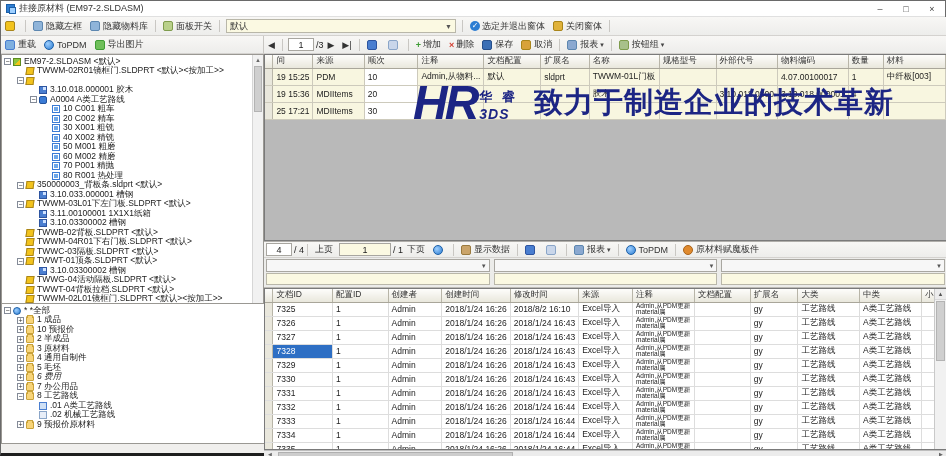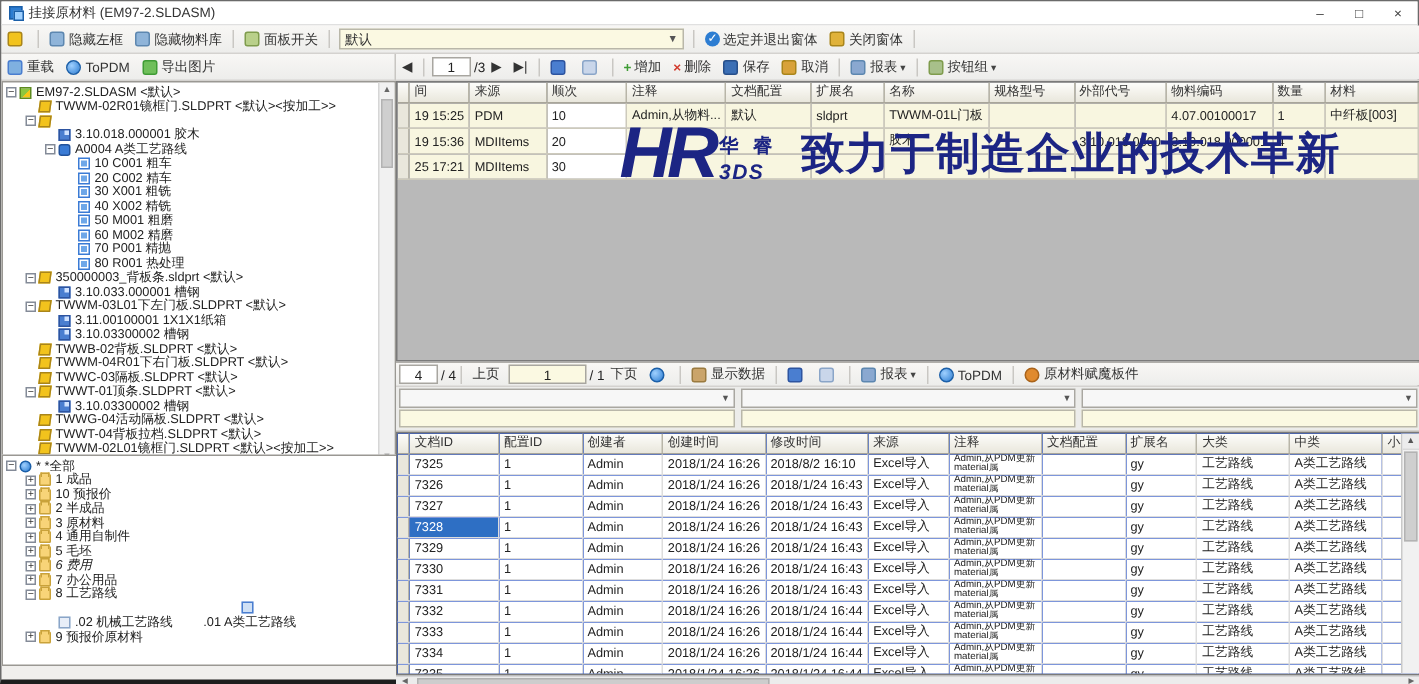--- a/index.html
+++ b/index.html
@@ -53,21 +53,21 @@
   .i-chart2{background:#e8eef8;border:1px solid #8aa5c8;}
   .sel .tlabel{background:#3b78d6;color:#fff;padding:0 2px;}
   .vscroll{position:absolute;right:0;top:0;bottom:0;width:11px;background:#f1f1f1;border-left:1px solid #d6d6d6;}
   .vscroll .arr{height:10px;text-align:center;font-size:6px;color:#666;line-height:10px;}
   .vscroll .thumb{position:absolute;left:1px;right:1px;top:11px;height:46px;background:#cfcfcf;border:1px solid #b3b3b3;}
   .vscroll .arr.dn{position:absolute;bottom:0;left:0;right:0;}
 
   
   .grid-area{position:absolute;background:#b9b9b9;border:1px solid #7a7a7a;overflow:hidden;}
   .top-grid-area{left:263px;top:53px;width:683px;height:187px;}
-  .bottom-grid-area{left:263px;top:287px;width:683px;height:162px;background:#1d4ed8;}
+  .bottom-grid-area{left:263px;top:287px;width:683px;height:162px;background:#14b8a6;}
   table{border-collapse:collapse;table-layout:fixed;font-size:8.5px;}
   th{height:13px;font-weight:normal;text-align:left;padding:0 3px;background:linear-gradient(#fdfdfb,#e9e7dc);border-right:1px solid #b8b5a8;border-bottom:1px solid #a9a69a;white-space:nowrap;overflow:hidden;color:#333;}
   td{padding:0 3px;white-space:nowrap;overflow:hidden;border-right:1px solid #cdcabc;border-bottom:1px solid #cdcabc;}
   .tg td{height:17px;background:#f8f6e0;}
   .tg td.white{background:#ffffff;}
   .tg td.rowsel,.bg td.rowsel{background:#e9e7dc;border-right:1px solid #b8b5a8;padding:0;}
   .bg td{height:14px;background:#ffffff;border-right:1px solid #dddddd;border-bottom:1px solid #dddddd;color:#222;}
   .bg td.cellsel{background:#2e6fc4;color:#fff;}
   .note{font-size:6.5px;line-height:6.5px;color:#333;}
   .note div{height:6.5px;overflow:hidden;}
@@ -395,21 +395,21 @@
         <div class="tree-row" style="padding-left: 13px;">
           <span class="xb">+</span>
           <span class="ti i-folder"></span>
           <span class="tlabel">7 办公用品</span>
         </div>
         <div class="tree-row" style="padding-left: 13px;">
           <span class="xb">−</span>
           <span class="ti i-folder"></span>
           <span class="tlabel">8 工艺路线</span>
         </div>
-        <div class="tree-row" style="padding-left: 26px; flex-direction: column;">
+        <div class="tree-row" style="padding-left: 26px;">
           <span class="xsp"></span>
           <span class="ti i-chart"></span>
           <span class="tlabel">.01 A类工艺路线</span>
         </div>
         <div class="tree-row" style="padding-left: 26px;">
           <span class="xsp"></span>
           <span class="ti i-chart2"></span>
           <span class="tlabel">.02 机械工艺路线</span>
         </div>
         <div class="tree-row" style="padding-left: 13px;">

